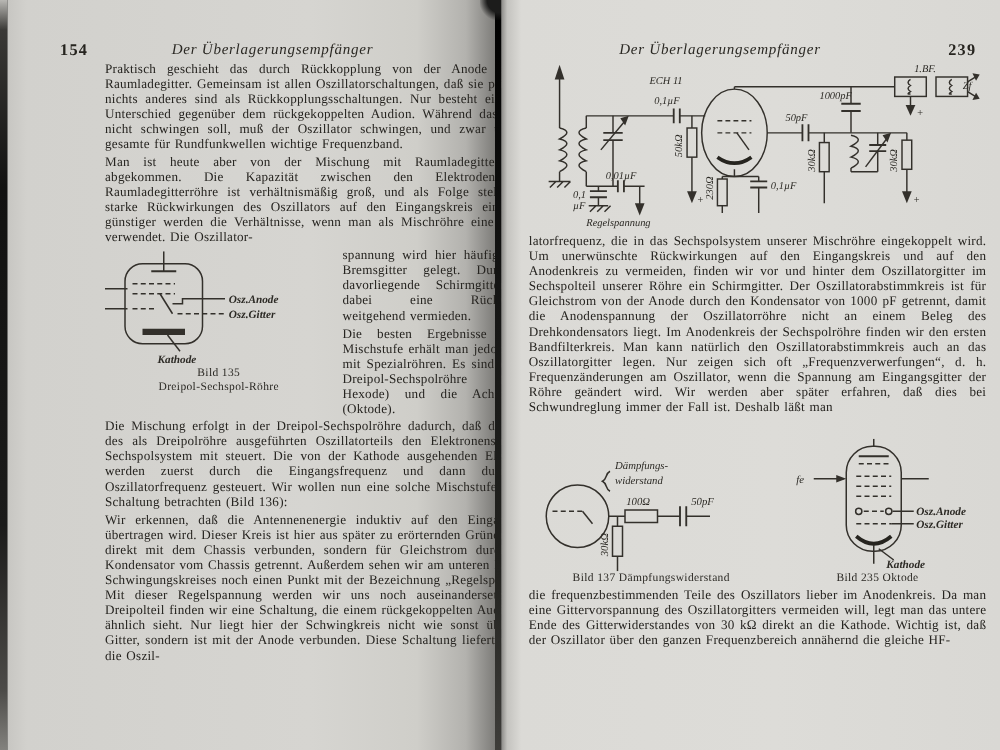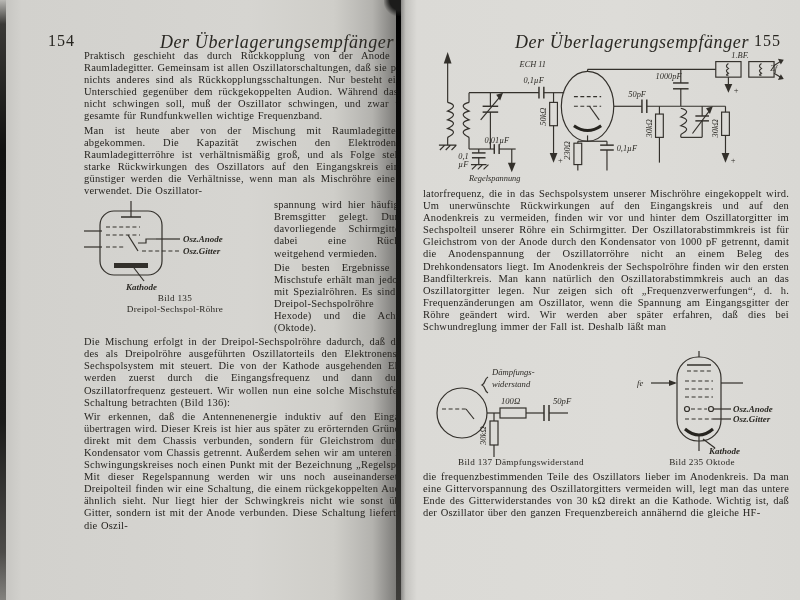--- a/index.html
+++ b/index.html
@@ -14,25 +14,25 @@
     background:linear-gradient(90deg,#c7c6c2 0%,#d2d1cd 4%,#d6d5d1 62%,#cfcec9 84%,#b3b2ae 94%,#7d7c79 100%);}
   .gutter{position:absolute;left:396px;top:0;width:5px;height:600px;
     background:linear-gradient(180deg,#000 0%,#161615 40%,#22221f 75%,#3e3d3a 100%);}
   .page-right{position:absolute;left:401px;top:0;width:399px;height:600px;
     background:linear-gradient(90deg,#8b8a87 0%,#c4c3bf 1.2%,#dbdad6 4%,#dddcd8 55%,#d9d8d4 100%);}
   .gutter-top-blob{position:absolute;left:384px;top:0;width:26px;height:16px;
     background:radial-gradient(ellipse at 60% 0%,#1c1c1b 0%,#1c1c1b 45%,rgba(28,28,27,0) 75%);}
 
   .pl-header{position:absolute;top:32px;left:36px;width:352px;height:16px;}
   .pr-header{position:absolute;top:32px;left:22px;width:366px;height:16px;}
-  .pagenum{font-size:16px;font-weight:normal;letter-spacing:1px;color:#26241f;}
+  .pagenum{font-size:13px;font-weight:bold;letter-spacing:1px;color:#26241f;}
   .pl-header .pagenum{position:absolute;left:6px;top:0;}
   .pr-header .pagenum{position:absolute;right:8px;top:0;}
-  .runtitle{position:absolute;left:0;right:0;text-align:right;top:0;
-    font-style:italic;font-size:18px;letter-spacing:0.6px;color:#2a2823;}
+  .runtitle{position:absolute;left:0;right:0;text-align:center;top:0;
+    font-style:italic;font-size:12px;letter-spacing:0.6px;color:#2a2823;}
   .pr-header .runtitle{left:-20px;right:40px;}
 
   .pl-body{position:absolute;top:50px;left:36px;width:352px;margin-left:42px;}
   .pr-body{position:absolute;top:46px;left:22px;width:366px;}
   p.bodytext{
     margin:0 0 2px 0;font-size:10.5px;line-height:12.1px;text-align:justify;
     color:#262420;letter-spacing:0.2px;word-spacing:0.8px;
   }
   .fig-row{display:flex;gap:8px;margin:2px 0 3px 0;height:134px;}
   .fig135{width:182px;flex:0 0 182px;padding-top:2px;}
@@ -105,21 +105,21 @@
     <p class="bodytext">Wir erkennen, daß die Antennenenergie induktiv auf den Eingangskreis übertragen wird. Dieser Kreis ist hier aus später zu erörternden Gründen nicht direkt mit dem Chassis verbunden, sondern für Gleichstrom durch einen Kondensator vom Chassis getrennt. Außerdem sehen wir am unteren Ende des Schwingungskreises noch einen Punkt mit der Bezeichnung „Regelspannung“. Mit dieser Regelspannung werden wir uns noch auseinandersetzen. Im Dreipolteil finden wir eine Schaltung, die einem rückgekoppelten Audion sehr ähnlich sieht. Nur liegt hier der Schwingkreis nicht wie sonst üblich am Gitter, sondern ist mit der Anode verbunden. Diese Schaltung liefert uns nun die Oszil-</p>
   </div>
 </div>
 
 <div class="gutter"></div>
 <div class="gutter-top-blob"></div>
 
 <div class="page-right">
   <div class="pr-header">
     <span class="runtitle">Der Überlagerungsempfänger</span>
-    <span class="pagenum">155</span>
+    <span class="pagenum">239</span>
   </div>
   <div class="pr-body">
 
     <div class="figure fig136">
       <svg width="360" height="136" viewBox="0 0 370 140">
         <g>
           <polygon class="solid" points="18,16 22,4 26,16"></polygon>
           <line class="wire" x1="22" y1="10" x2="22" y2="56"></line>
         </g>
         <g>

